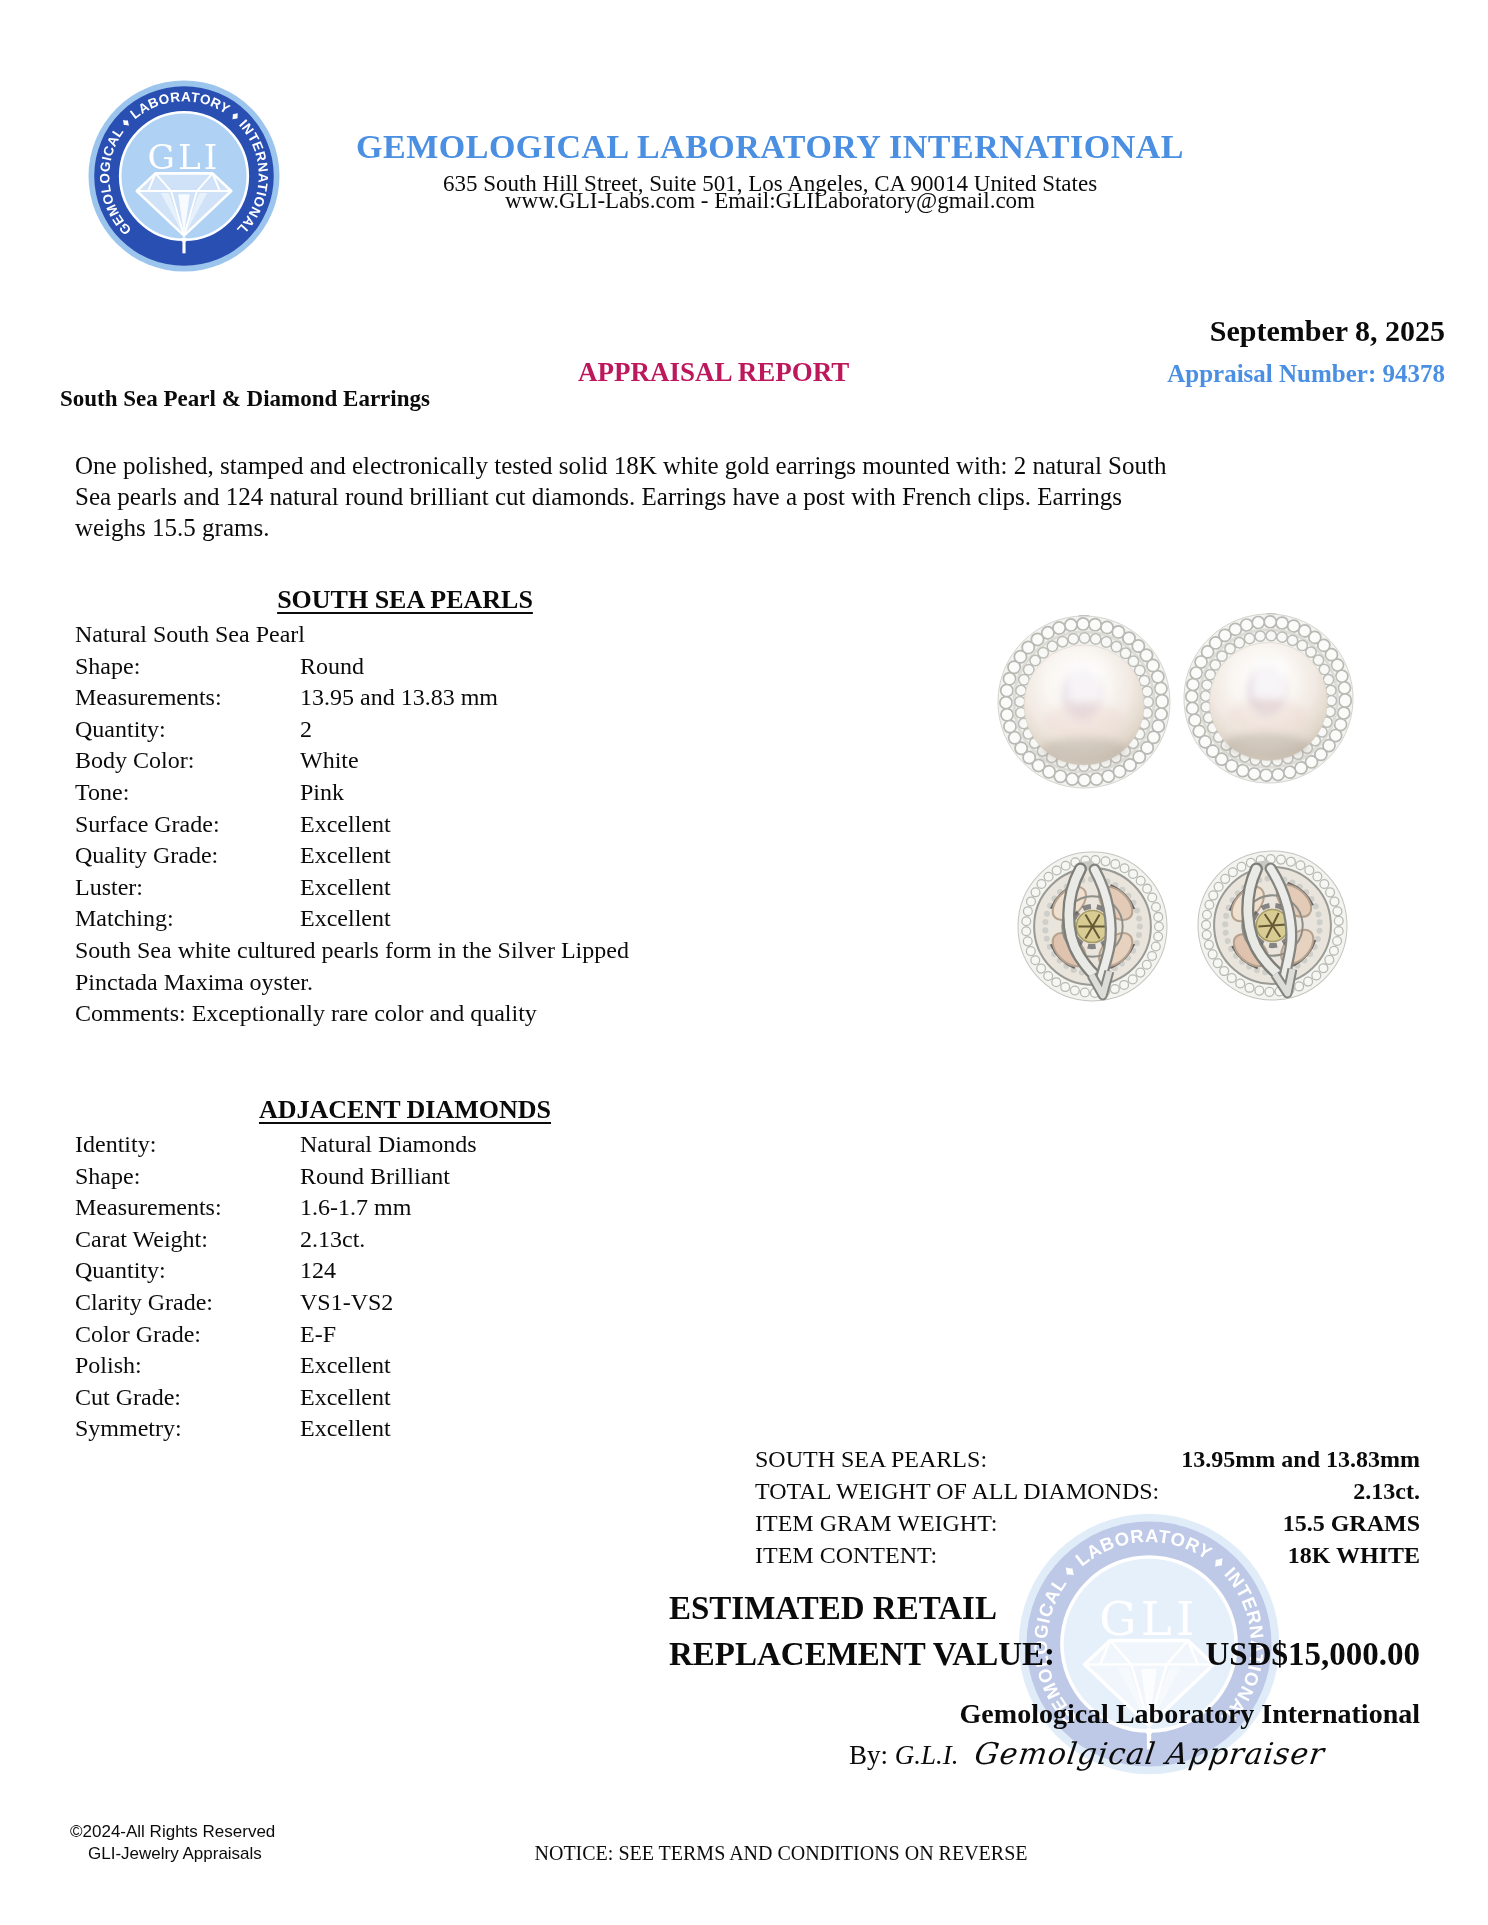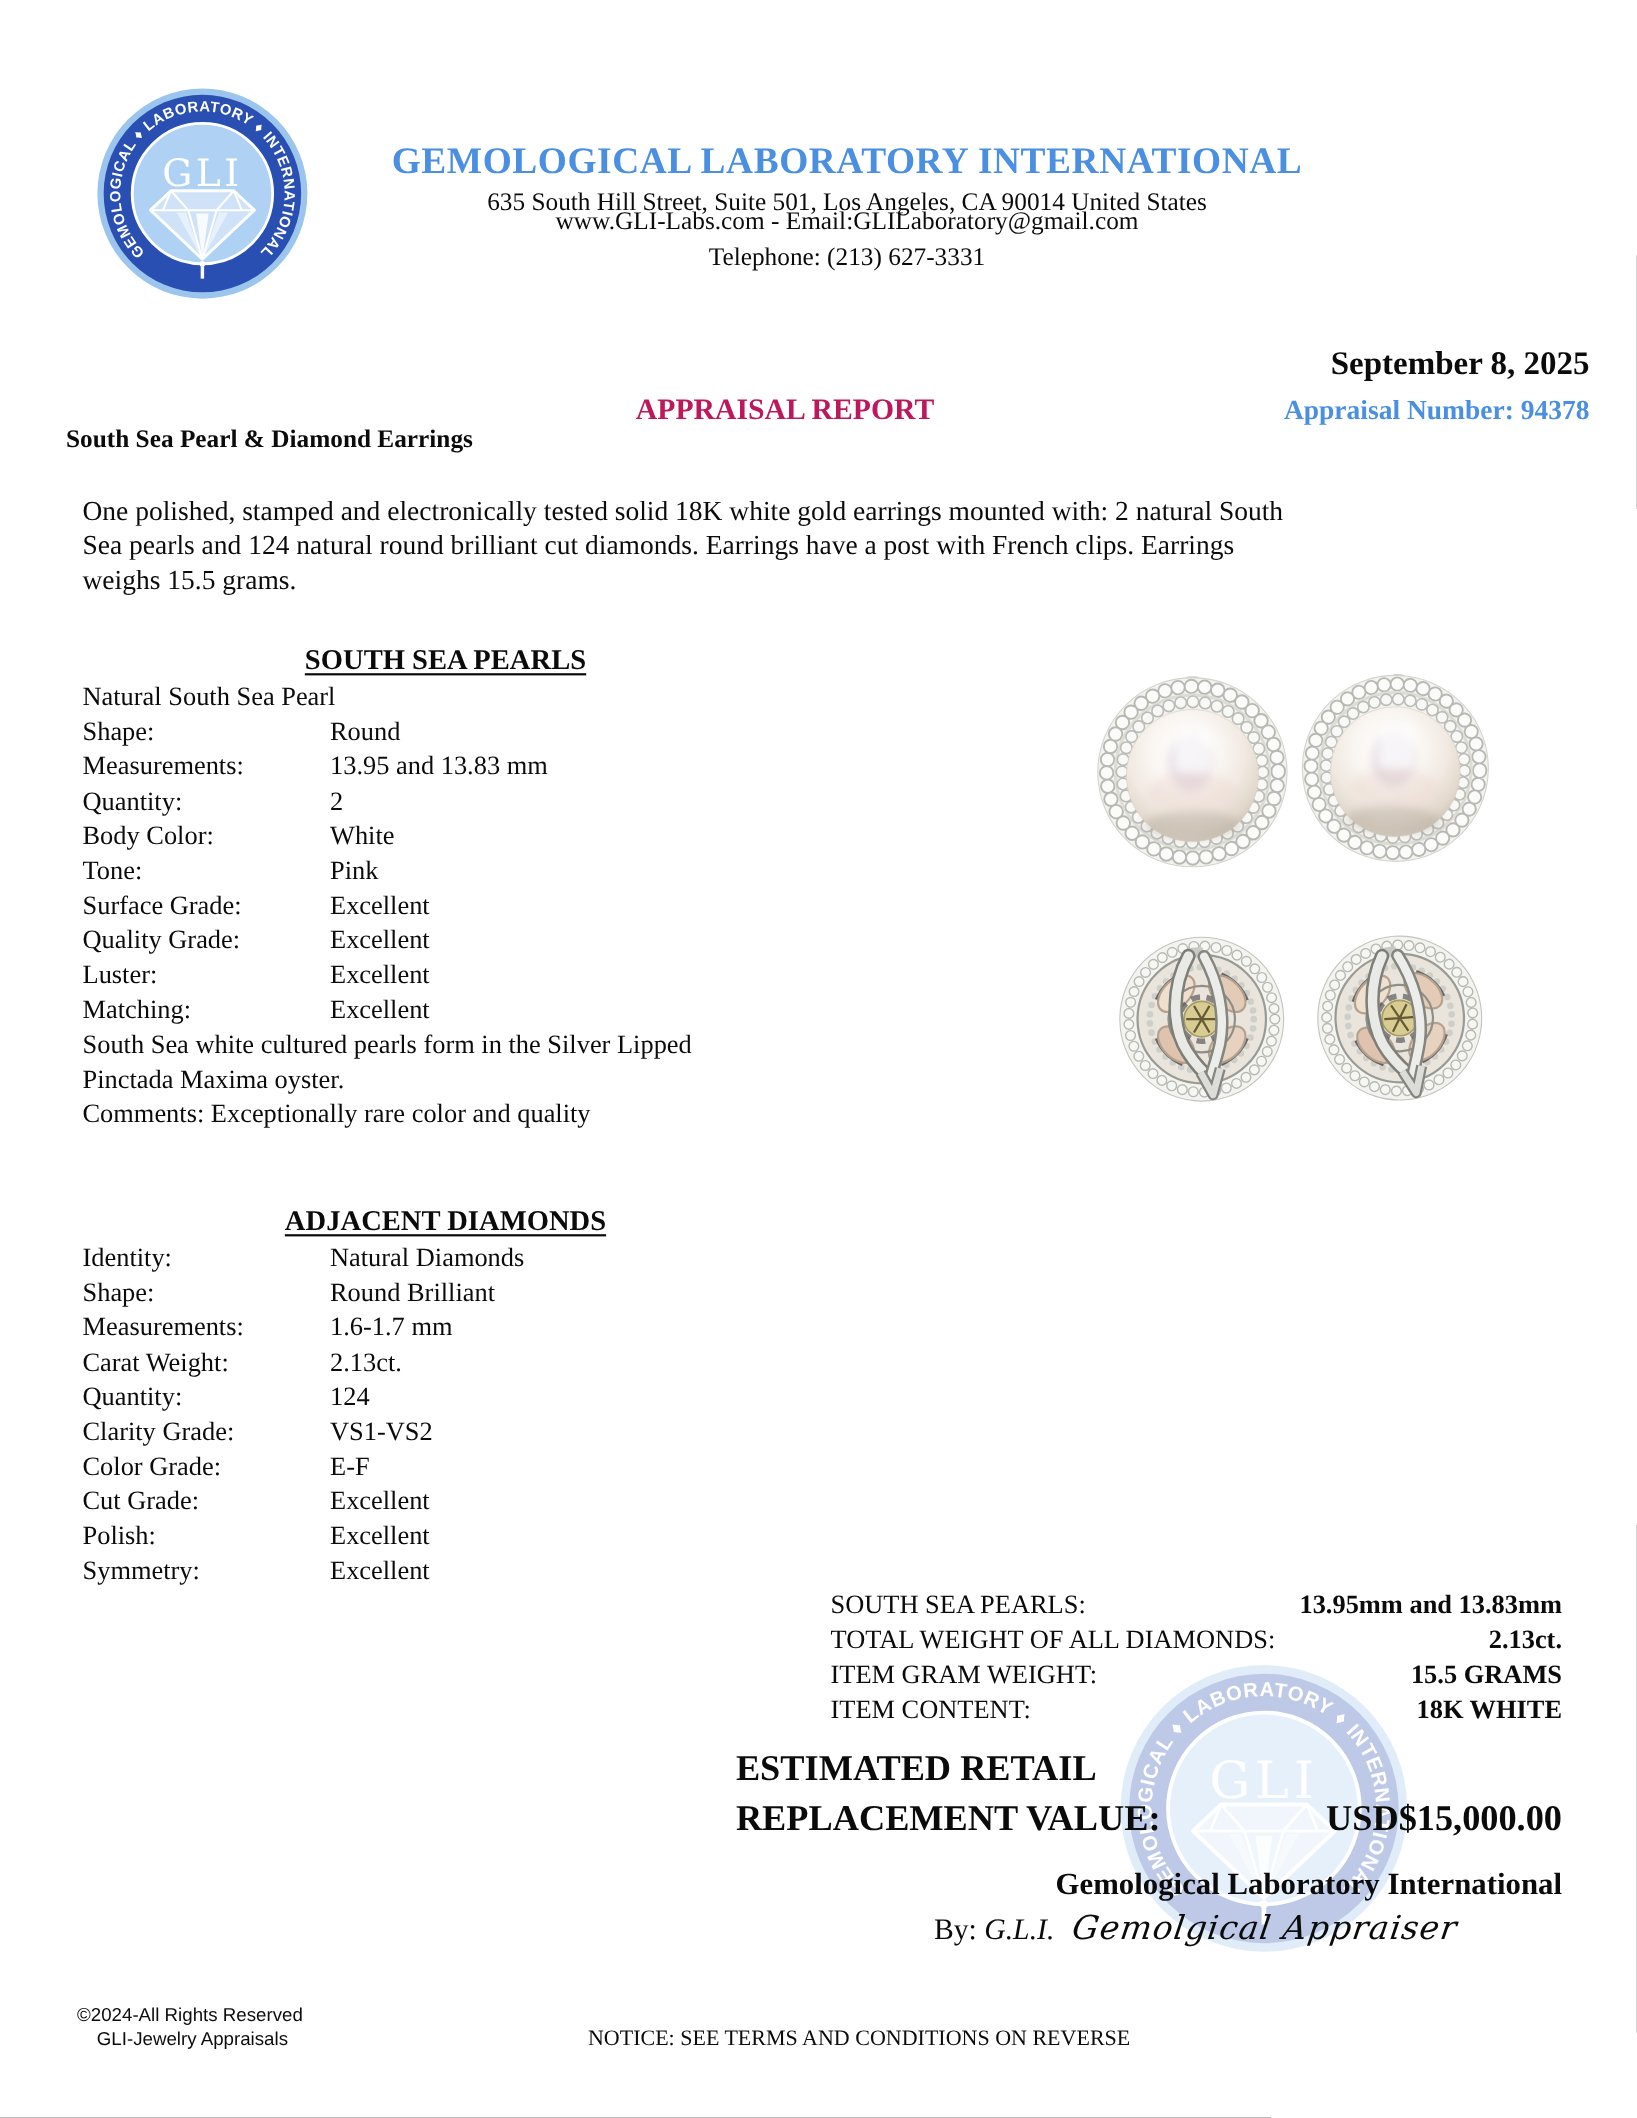--- a/index.html
+++ b/index.html
@@ -144,21 +144,20 @@
 </svg>
 
 <div class="page">
 
   <svg class="logo" viewBox="0 0 185 185">
     <use href="#gli-logo"></use>
   </svg>
   <div class="org-title">GEMOLOGICAL LABORATORY INTERNATIONAL</div>
   <div class="addr addr1">635 South Hill Street, Suite 501, Los Angeles, CA  90014  United States</div>
   <div class="addr addr2">www.GLI-Labs.com  -  Email:GLILaboratory@gmail.com</div>
-  <div class="addr addr3">Telephone: (213) 627-3331</div>
 
   <div class="date">September 8, 2025</div>
   <div class="report-title">APPRAISAL REPORT</div>
   <div class="appraisal-no">Appraisal Number: 94378</div>
   <div class="item-title">South Sea Pearl &amp; Diamond Earrings</div>
 
   <div class="para">
     <div>One polished, stamped and electronically tested solid 18K white gold earrings mounted with: 2 natural South</div>
     <div>Sea pearls and 124 natural round brilliant cut diamonds.  Earrings have a post with French clips.  Earrings</div>
     <div>weighs 15.5 grams.</div>
@@ -196,22 +195,22 @@
 
   <div class="section sec-diamonds">
     <div class="sec-head">ADJACENT DIAMONDS</div>
     <div class="kv"><span class="k">Identity:</span><span class="v">Natural Diamonds</span></div>
     <div class="kv"><span class="k">Shape:</span><span class="v">Round Brilliant</span></div>
     <div class="kv"><span class="k">Measurements:</span><span class="v">1.6-1.7 mm</span></div>
     <div class="kv"><span class="k">Carat Weight:</span><span class="v">2.13ct.</span></div>
     <div class="kv"><span class="k">Quantity:</span><span class="v">124</span></div>
     <div class="kv"><span class="k">Clarity Grade:</span><span class="v">VS1-VS2</span></div>
     <div class="kv"><span class="k">Color Grade:</span><span class="v">E-F</span></div>
+    <div class="kv"><span class="k">Polish:</span><span class="v">Excellent</span></div>
     <div class="kv"><span class="k">Cut Grade:</span><span class="v">Excellent</span></div>
-    <div class="kv"><span class="k">Polish:</span><span class="v">Excellent</span></div>
     <div class="kv"><span class="k">Symmetry:</span><span class="v">Excellent</span></div>
   </div>
 
   <svg class="watermark" viewBox="0 0 185 185">
     <use href="#gli-logo"></use>
   </svg>
 
   <div class="summary">
     <div class="row">
         <span class="l">SOUTH SEA PEARLS:</span>

